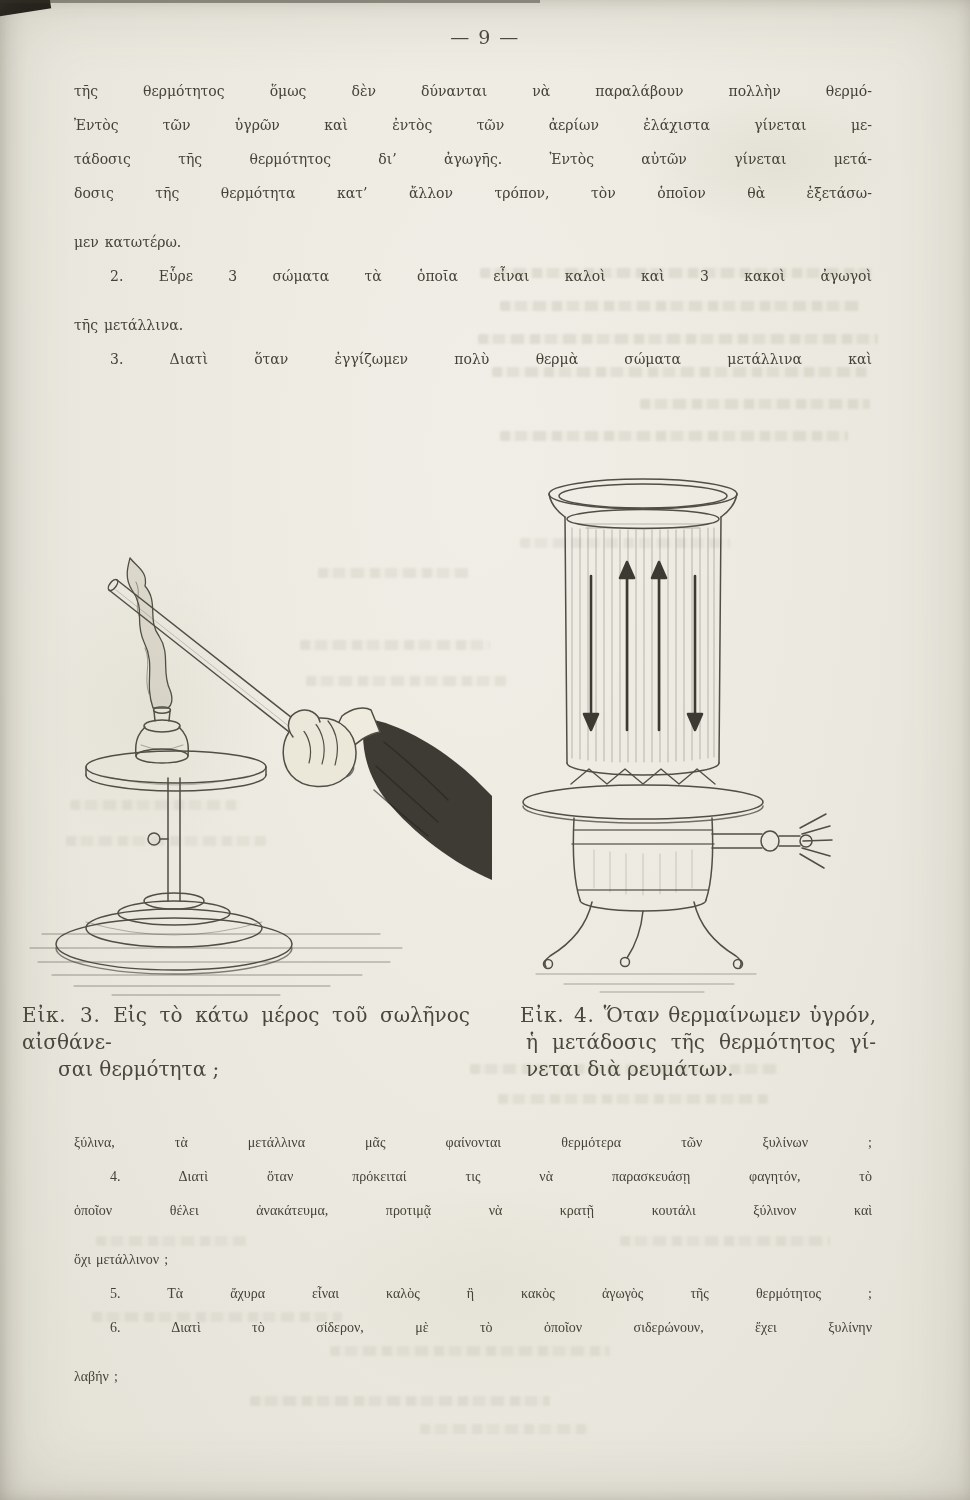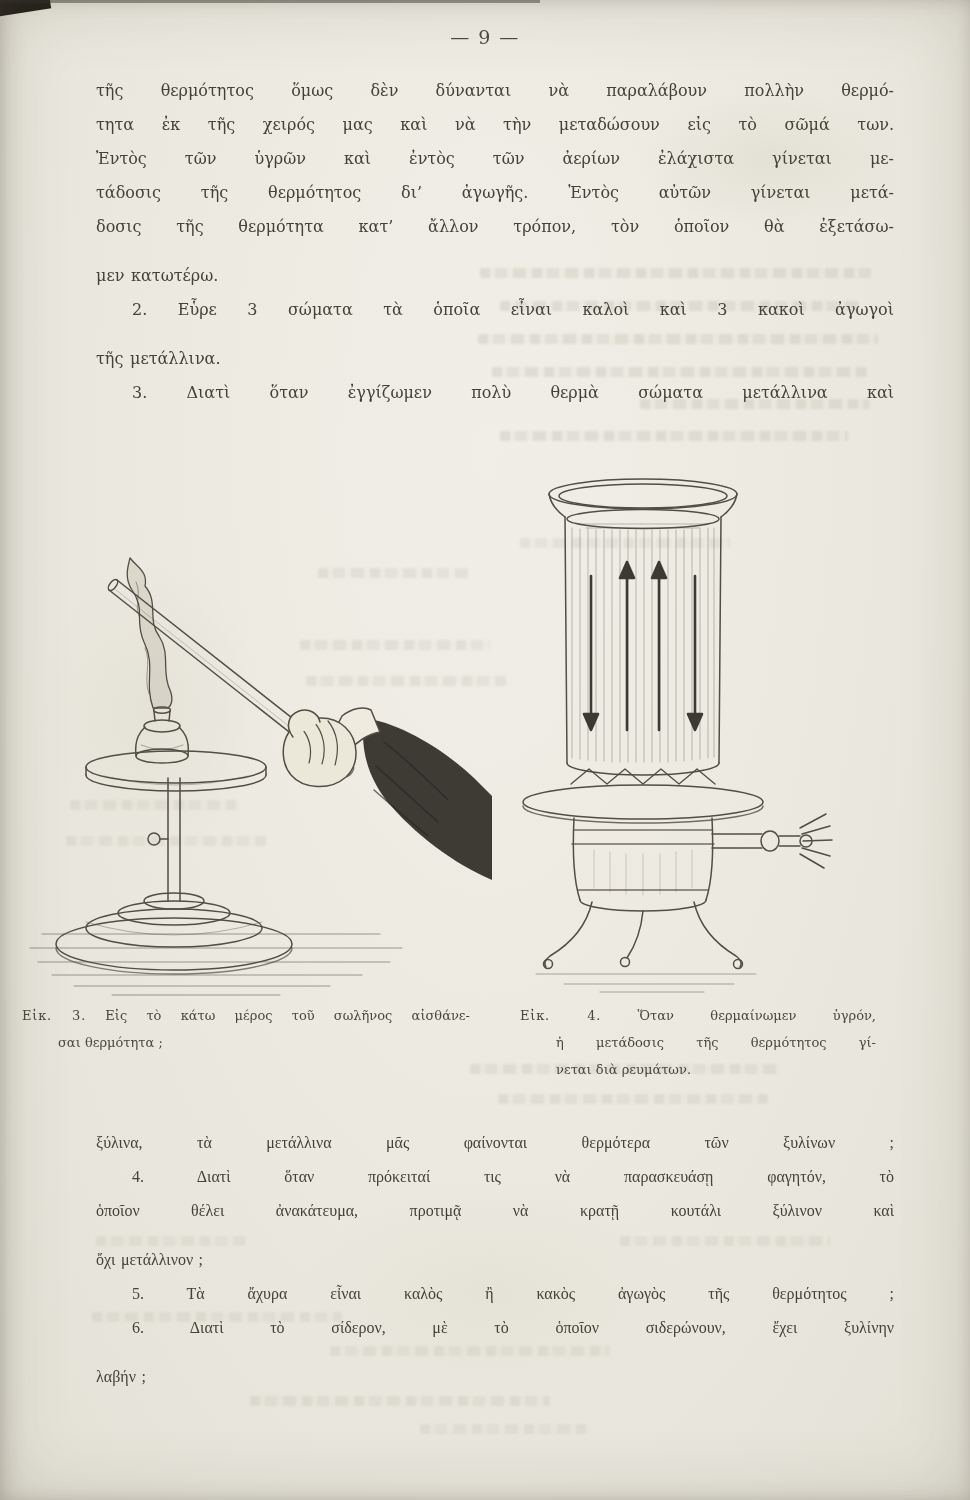--- a/index.html
+++ b/index.html
@@ -13,38 +13,38 @@
   .page::after{
     content:"";position:absolute;inset:0;pointer-events:none;
     box-shadow:inset 0 0 70px rgba(90,84,66,0.20), inset 8px 0 24px -8px rgba(70,64,50,0.30), inset -4px 0 18px -8px rgba(70,64,50,0.18);
   }
   .corner-mark{position:absolute;top:-7px;left:-10px;width:60px;height:20px;background:#211f1a;transform:rotate(-9deg);}
   .edge-top{position:absolute;top:0;left:0;width:540px;height:2.5px;background:rgba(45,42,35,0.45);filter:blur(.4px);}
 
   .page-number{position:absolute;top:26px;left:0;width:100%;text-align:center;
     font-size:19px;letter-spacing:1.5px;color:#4c4940;z-index:3;}
 
-  .text-block{position:absolute;left:96px;width:798px;font-size:16px;line-height:34px;z-index:3;}
+  .text-block{position:absolute;left:74px;width:798px;font-size:14px;line-height:34px;z-index:3;}
   .text-top{top:74px;}
   .text-bottom{top:1126px;font-family:Liberation Serif, serif;}
   .line{text-align:justify;text-align-last:justify;word-spacing:1.5px;}
   .line.end{text-align-last:left;margin-top:15px;}
   .line.ind{text-indent:36px;}
 
   .figures{position:absolute;top:462px;left:0;width:970px;height:545px;z-index:2;}
   .fig3{position:absolute;left:12px;top:4px;}
   .fig4{position:absolute;left:488px;top:6px;}
 
-  .caption{position:absolute;font-size:13px;line-height:27px;color:#4a473d;z-index:3;}
+  .caption{position:absolute;font-size:20px;line-height:27px;color:#4a473d;z-index:3;}
   .cap-left{left:22px;top:1002px;width:448px;}
   .cap-right{left:520px;top:1002px;width:356px;}
   .cap-line{text-align:justify;text-align-last:justify;}
   .cap-line.last{text-align-last:left;}
   .cap-ind{margin-left:36px;}
-  .cap-ind-sm{margin-left:36px;}
+  .cap-ind-sm{margin-left:6px;}
   .cap-label{letter-spacing:.8px;}
 
   .ghost{position:absolute;height:10px;z-index:1;pointer-events:none;border-radius:2px;
     background:repeating-linear-gradient(90deg,
       rgba(128,120,100,0.30) 0 10px, rgba(128,120,100,0.06) 10px 15px,
       rgba(128,120,100,0.24) 15px 27px, rgba(128,120,100,0.05) 27px 33px,
       rgba(128,120,100,0.28) 33px 46px, rgba(128,120,100,0.04) 46px 52px);
     filter:blur(1.2px);opacity:.5;}
   .stain{position:absolute;border-radius:50%;z-index:1;pointer-events:none;}
 </style>
@@ -78,21 +78,20 @@
   <div class="ghost" style="left:620px;top:1236px;width:210px;opacity:.35;"></div>
   <div class="ghost" style="left:92px;top:1312px;width:250px;opacity:.35;"></div>
   <div class="ghost" style="left:330px;top:1346px;width:280px;opacity:.35;"></div>
   <div class="ghost" style="left:250px;top:1396px;width:300px;opacity:.4;"></div>
   <div class="ghost" style="left:420px;top:1424px;width:170px;opacity:.32;"></div>
 
   <div class="page-number">— 9 —</div>
 
   <div class="text-block text-top">
     <div class="line">τῆς θερμότητος ὅμως δὲν δύνανται νὰ παραλάβουν πολλὴν θερμό-</div>
-    <div class="line">τητα ἐκ τῆς χειρός μας καὶ νὰ τὴν μεταδώσουν εἰς τὸ σῶμά των.</div>
     <div class="line">Ἐντὸς τῶν ὑγρῶν καὶ ἐντὸς τῶν ἀερίων ἐλάχιστα γίνεται με-</div>
     <div class="line">τάδοσις τῆς θερμότητος δι’ ἀγωγῆς. Ἐντὸς αὐτῶν γίνεται μετά-</div>
     <div class="line">δοσις τῆς θερμότητα κατ’ ἄλλον τρόπον, τὸν ὁποῖον θὰ ἐξετάσω-</div>
     <div class="line end">μεν κατωτέρω.</div>
     <div class="line ind">2. Εὗρε 3 σώματα τὰ ὁποῖα εἶναι καλοὶ καὶ 3 κακοὶ ἀγωγοὶ</div>
     <div class="line end">τῆς μετάλλινα.</div>
     <div class="line ind">3. Διατὶ ὅταν ἐγγίζωμεν πολὺ θερμὰ σώματα μετάλλινα καὶ</div>
   </div>
 
   <div class="figures">

